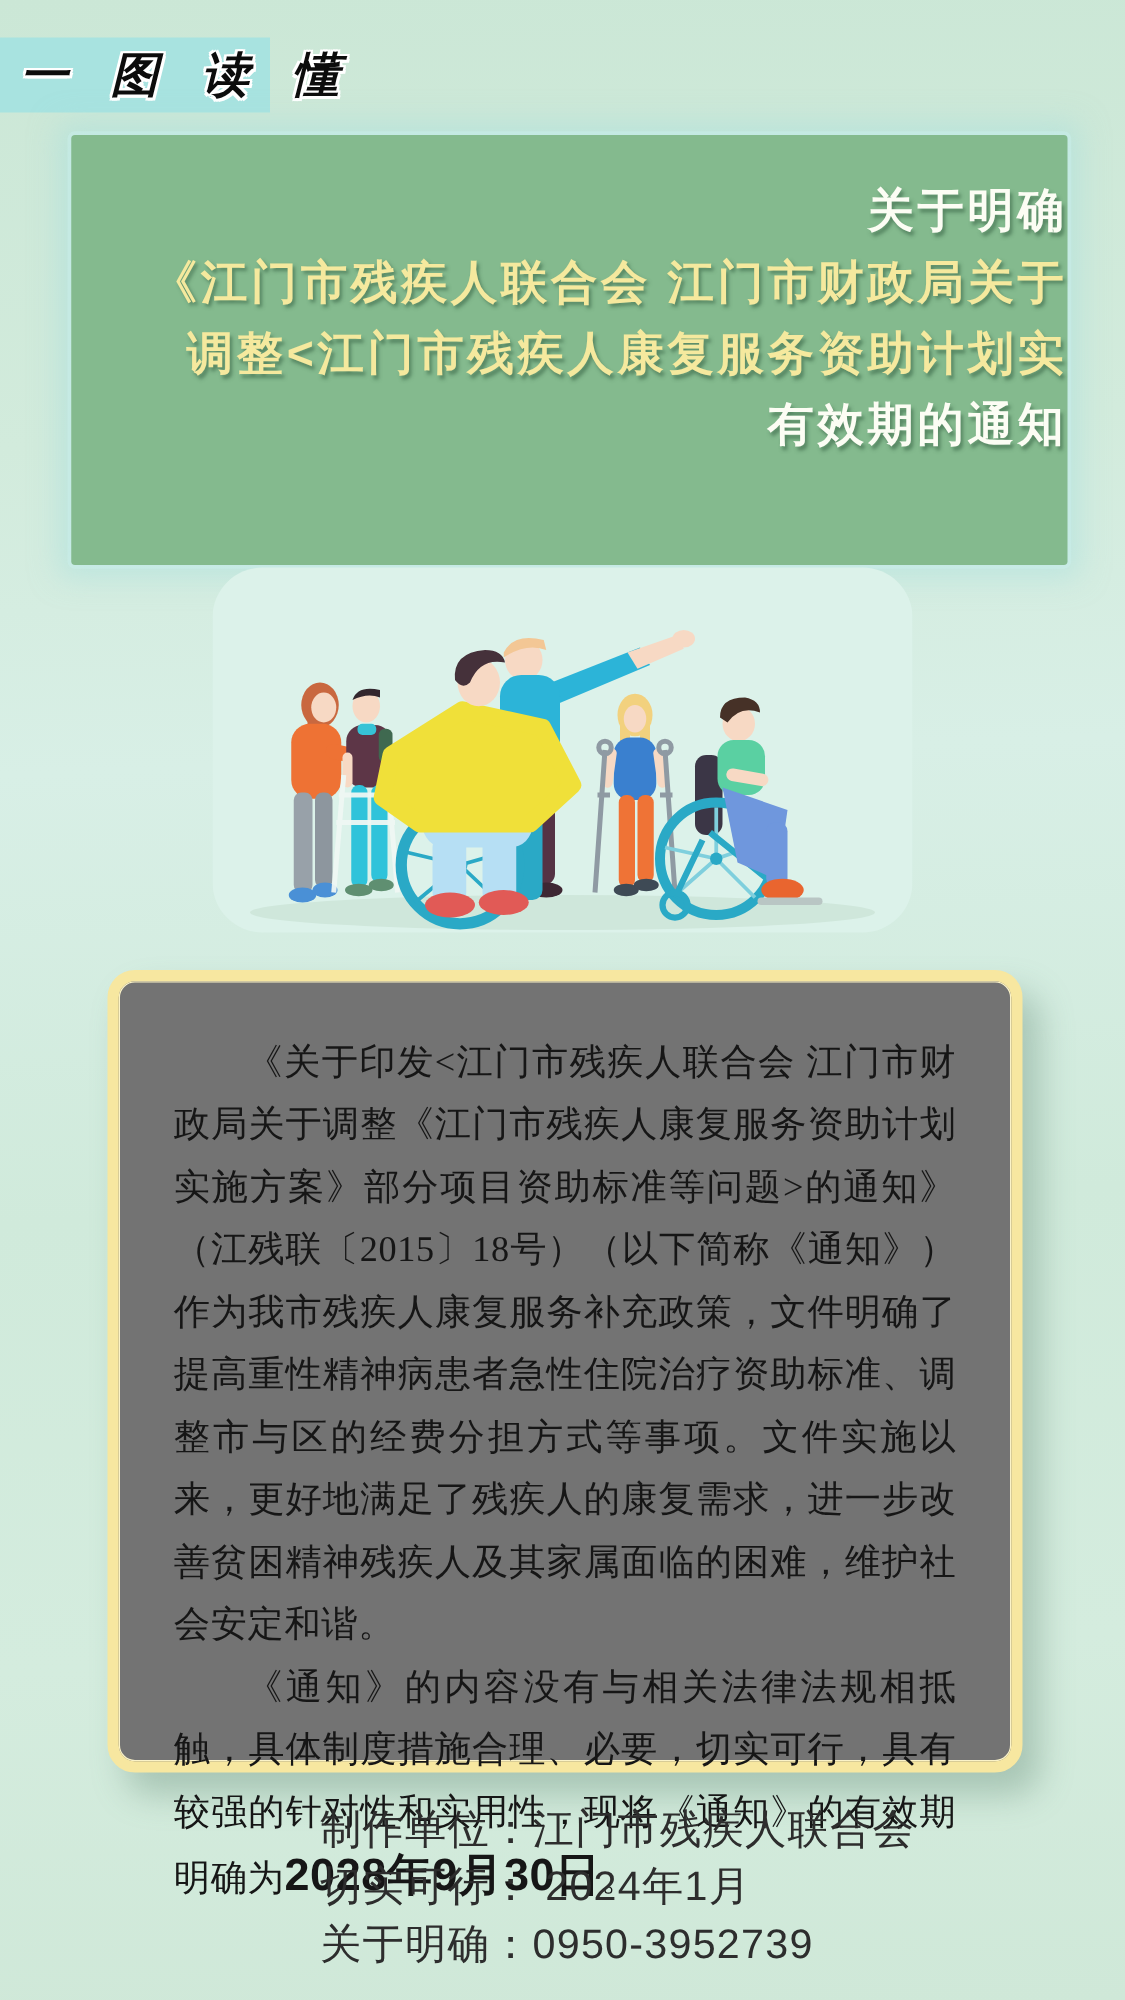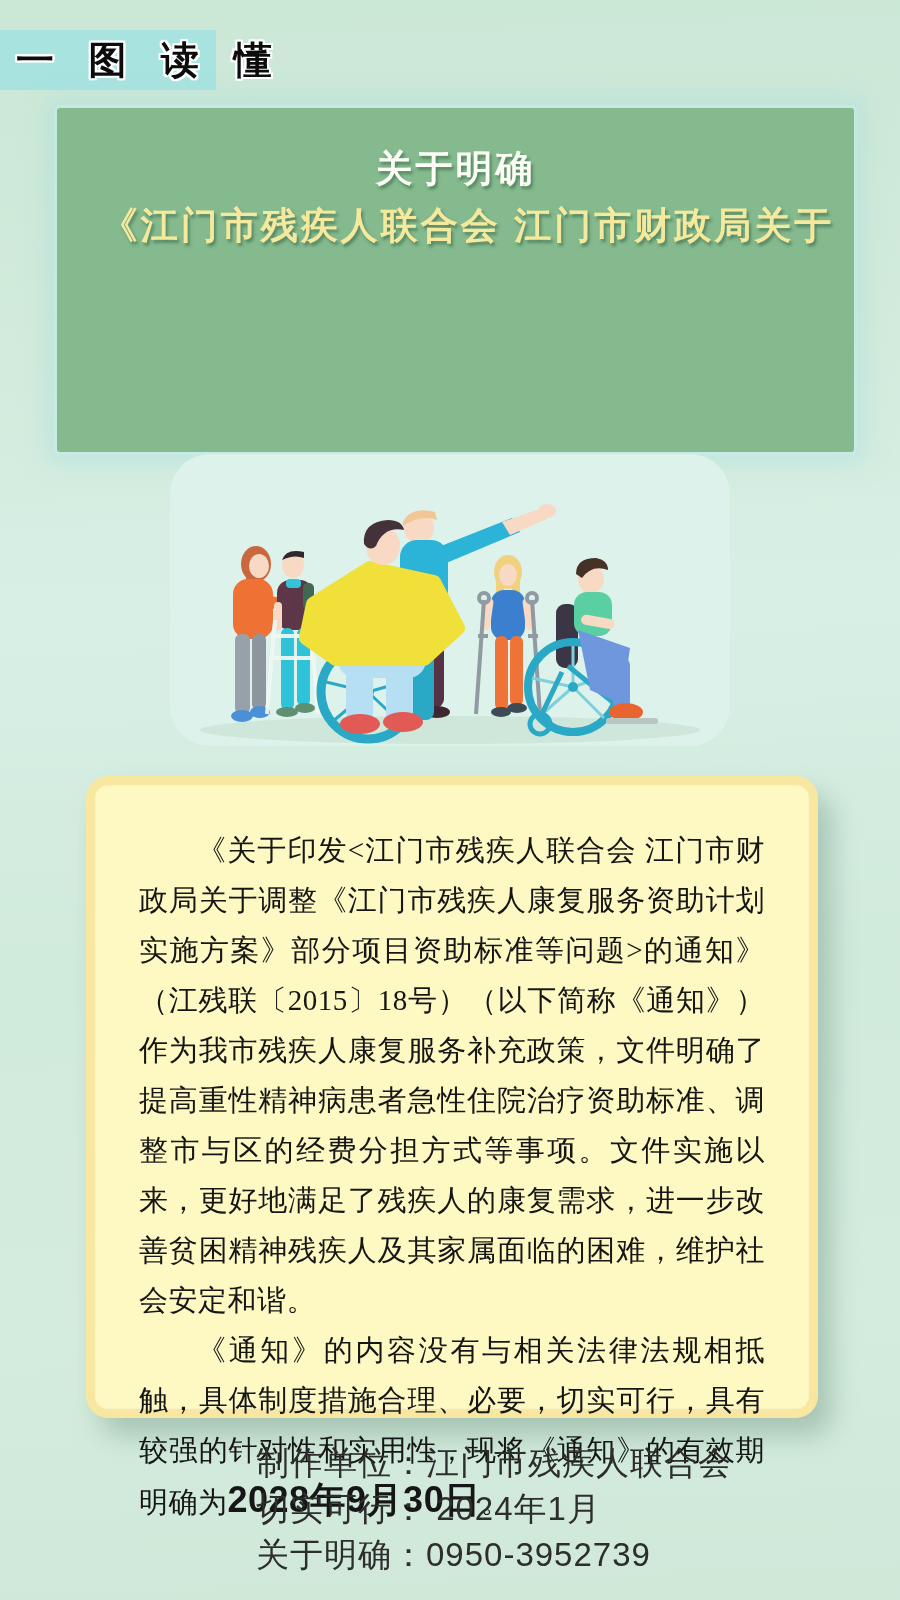--- a/index.html
+++ b/index.html
@@ -10,55 +10,56 @@
     font-family:"Liberation Sans", sans-serif;
     background:linear-gradient(178deg,#cbe7d6 0%,#d2ebdc 22%,#d8efe6 38%,#d0eadb 60%,#d4ecde 82%,#cfe8d8 100%);
   }
   
   .badge {
     position:absolute; left:0; top:30px;
     width:216px; height:60px;
     background:#a8e3e0;
     display:flex; align-items:center;
     padding-left:16px;
+    font-style:italic;
   }
   .badge-text {
     font-size:38px; font-weight:bold; color:#0c0c0c;
     letter-spacing:12px; white-space:nowrap;
     text-shadow:-2px -2px 0 #fff, 2px -2px 0 #fff, -2px 2px 0 #fff,
                  2px 2px 0 #fff, 0 2px 0 #fff, 2px 0 0 #fff,
                  0 -2px 0 #fff, -2px 0 0 #fff;
   }
   
   .header-box {
     position:absolute; left:57px; top:108px;
     width:797px; height:344px;
     background:#84ba8e;
     border-radius:3px;
     box-shadow:0 0 0 3px rgba(205,240,238,.45), 0 0 22px 10px rgba(168,224,221,.5);
     padding-top:32px;
   }
   .hline {
-    text-align:center; font-weight:bold;
+    text-align:right; font-weight:bold;
     font-size:37px; line-height:57px; letter-spacing:3px;
     text-shadow:2px 3px 3px rgba(42,84,56,.5);
     white-space:nowrap;
   }
   .hline.white { color:#fcfdf4; }
   .hline.yellow { color:#f5e99e;padding-left:24px; }
   
   .illustration {
     position:absolute; left:170px; top:452px;
     width:560px; height:300px;
   }
   
   .card {
     position:absolute; left:86px; top:776px;
     width:732px; height:642px;
-    background:#fef9c3;
+    background:#737373;
     border:9px solid #f7e7a0;
     border-radius:22px;
     box-shadow:inset 0 0 0 1px #fbf3c8, 14px 18px 26px rgba(104,143,122,.4);
     padding:40px 44px 0 44px;
   }
   .card p {
     font-family:"Liberation Serif", serif;
     font-size:29px; line-height:50px;
     color:#161616; text-align:justify;
     text-indent:2em; letter-spacing:.5px;
@@ -75,20 +76,22 @@
 </head>
 <body>
 
 <div class="badge">
   <span class="badge-text">一 图 读 懂</span>
 </div>
 
 <div class="header-box">
   <div class="hline white">关于明确</div>
   <div class="hline yellow">《江门市残疾人联合会 江门市财政局关于</div>
+  <div class="hline yellow">调整&lt;江门市残疾人康复服务资助计划实</div>
+  <div class="hline white">有效期的通知</div>
 </div>
 
 <div class="illustration">
   <svg width="560" height="300" viewBox="0 0 560 300">
 
     <rect x="0" y="2" width="560" height="292" rx="40" fill="#dcf2ea"></rect>
     <ellipse cx="280" cy="278" rx="250" ry="14" fill="#cfe7db"></ellipse>
 
     <g>
       <ellipse cx="86" cy="112" rx="15" ry="18" fill="#c9683f"></ellipse>

